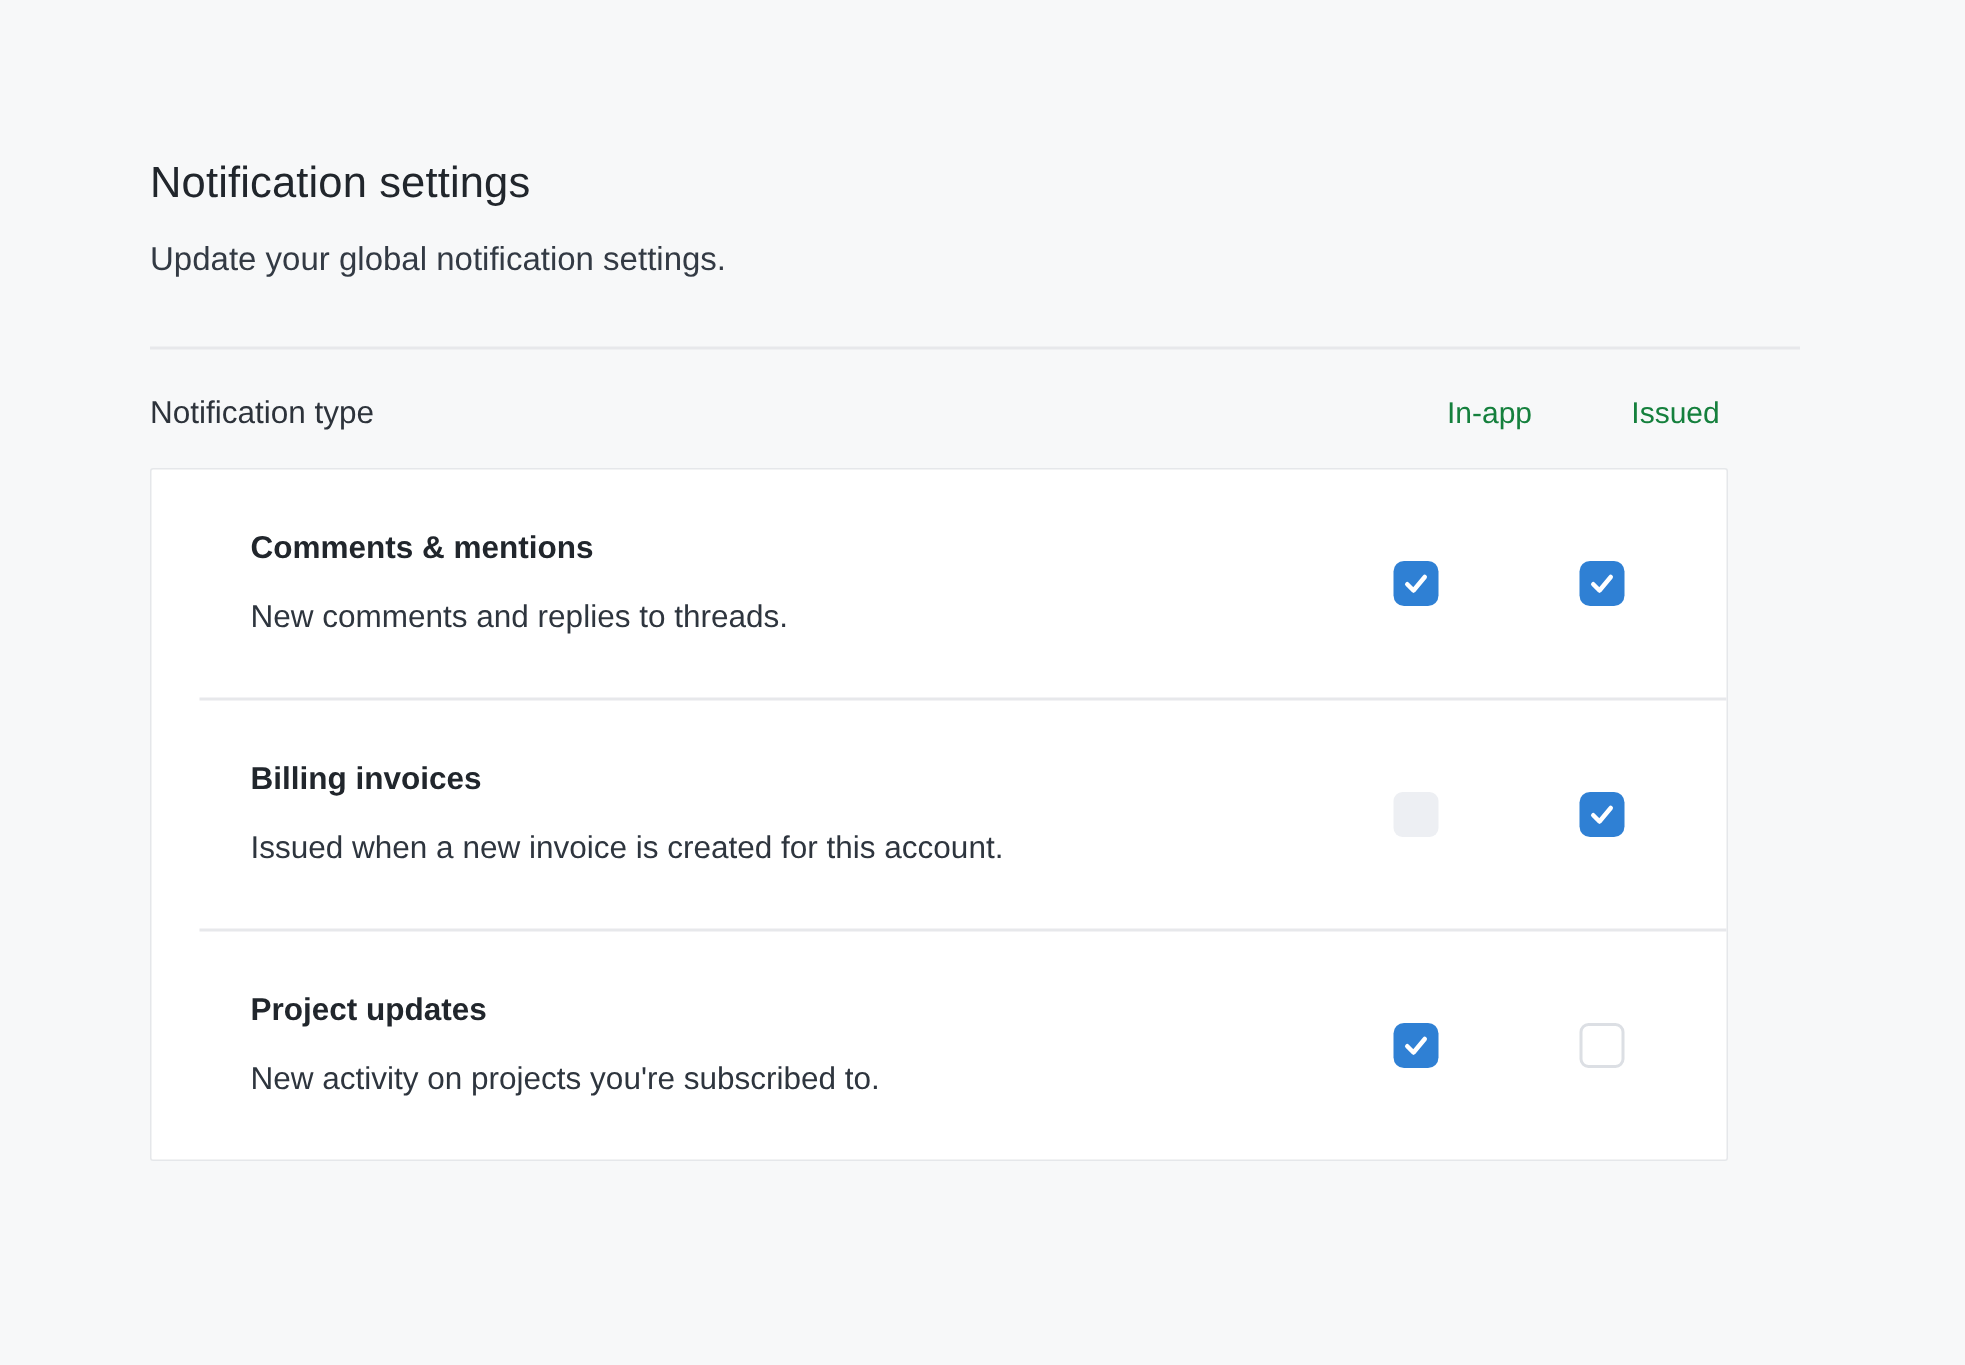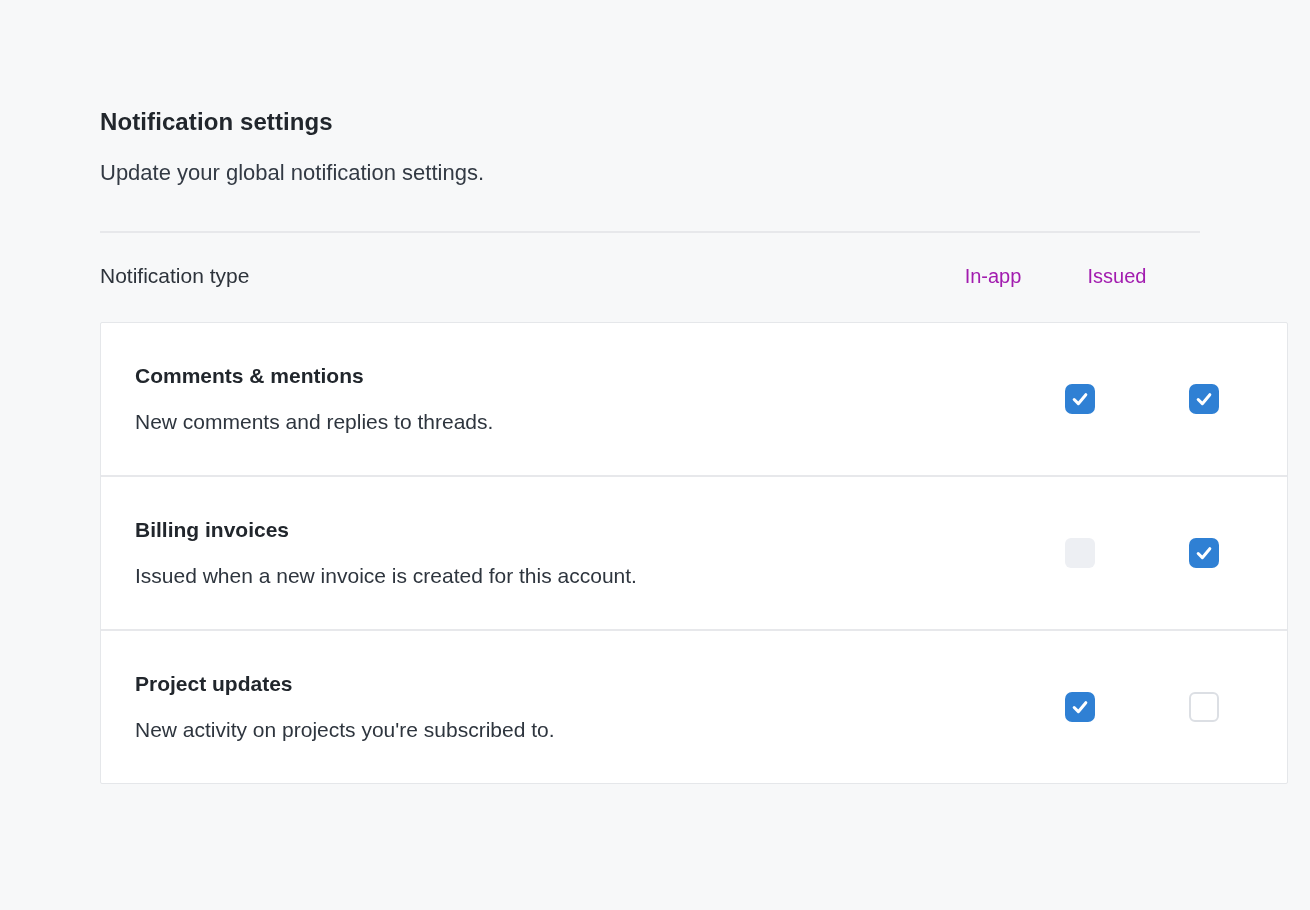--- a/index.html
+++ b/index.html
@@ -19,23 +19,23 @@
     background:var(--page-bg);
     font-family:"Liberation Sans","DejaVu Sans",sans-serif;
     color:var(--text-dark);
     overflow:hidden;
   }
   .page{
     padding:104px 110px 0 100px;
     width:1310px;
   }
   .page-title{
-    font-size:24px;
+    font-size:29px;
     line-height:36px;
-    font-weight:700;
+    font-weight:400;
     letter-spacing:.1px;
     color:var(--text-dark);
   }
   .page-subtitle{
     margin-top:18px;
     font-size:22px;
     line-height:30px;
     color:var(--text-body);
   }
   .divider{
@@ -60,28 +60,29 @@
   .col{
     width:124px;
     display:flex;
     justify-content:center;
     align-items:center;
     flex:none;
   }
   .col-label{
     font-size:20px;
     line-height:30px;
-    color:#a21caf;
+    color:#15803d;
   }
   .card{
-    margin-top:31px;
-    width:1188px;
+    margin-top:21px;
+    width:1052px;
     background:var(--card-bg);
     border:1px solid var(--card-border);
     border-radius:2px;
+    padding-left:32px;
   }
   .row{
     display:flex;
     align-items:center;
     padding:38px 21px 38px 34px;
   }
   .row + .row{
     border-top:2px solid var(--divider);
   }
   .row-text{flex:1;min-width:0}

